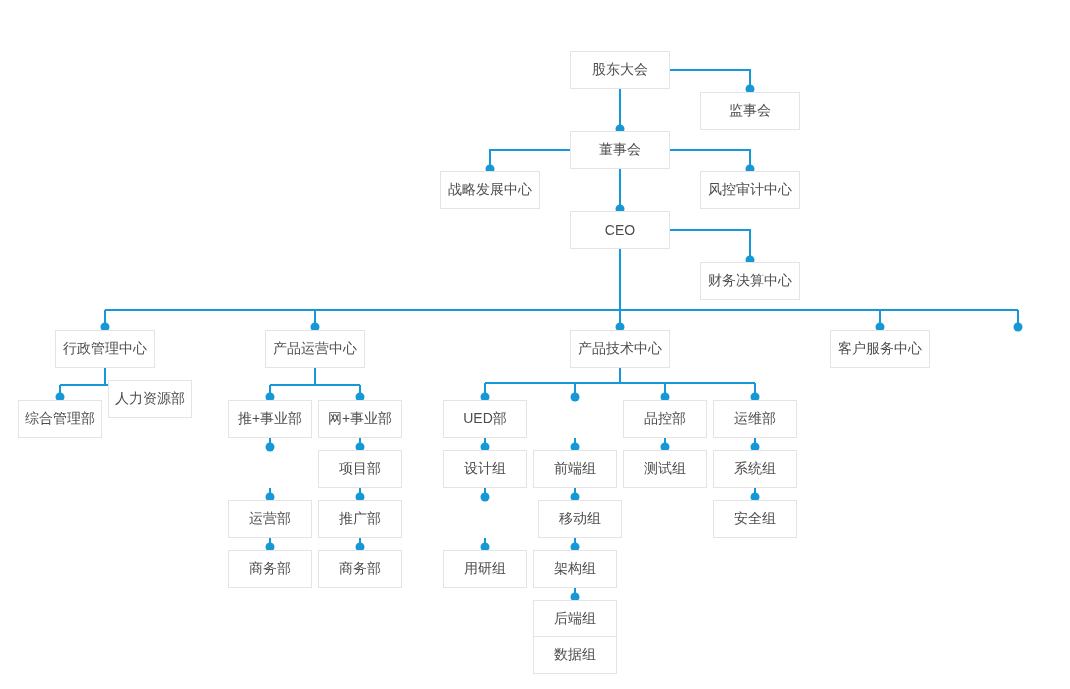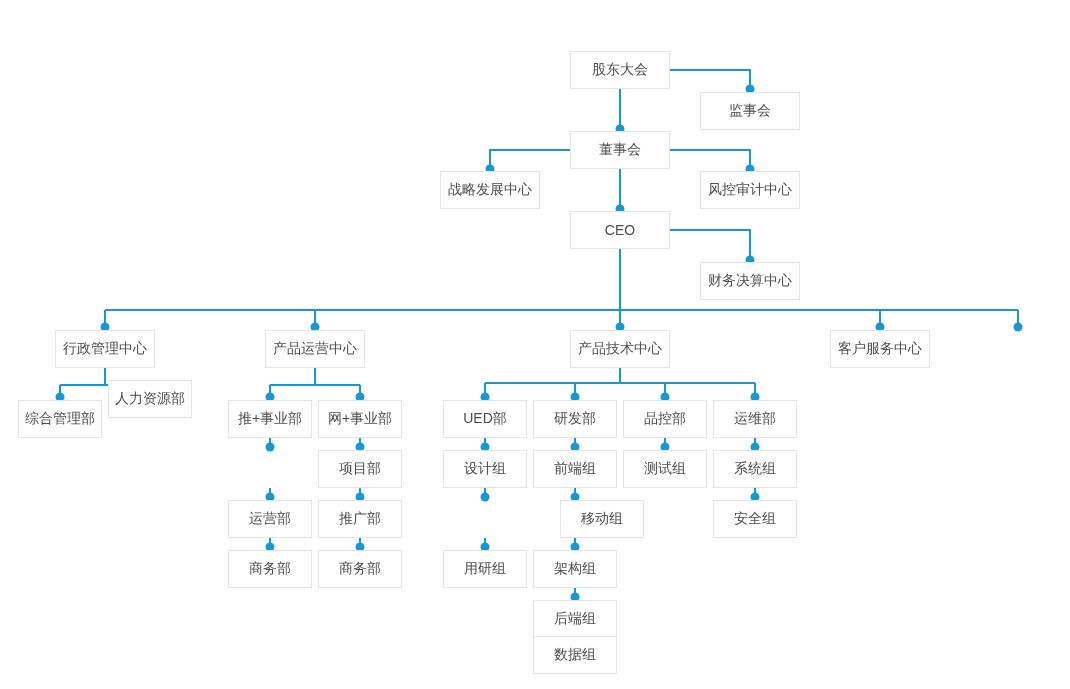--- a/index.html
+++ b/index.html
@@ -105,33 +105,32 @@
   <div class="node" style="left:55px;top:330px">行政管理中心</div>
   <div class="node" style="left:265px;top:330px">产品运营中心</div>
   <div class="node" style="left:570px;top:330px">产品技术中心</div>
   <div class="node" style="left:830px;top:330px">客户服务中心</div>
 
   <div class="node w84" style="left:18px;top:400px">综合管理部</div>
   <div class="node w84" style="left:108px;top:380px">人力资源部</div>
   <div class="node w84" style="left:228px;top:400px">推+事业部</div>
   <div class="node w84" style="left:318px;top:400px">网+事业部</div>
   <div class="node w84" style="left:443px;top:400px">UED部</div>
-  <div class="node w84" style="left:533px;top:400px">研发部</div>
   <div class="node w84" style="left:623px;top:400px">品控部</div>
   <div class="node w84" style="left:713px;top:400px">运维部</div>
 
   <div class="node w84" style="left:318px;top:450px">项目部</div>
   <div class="node w84" style="left:443px;top:450px">设计组</div>
   <div class="node w84" style="left:533px;top:450px">前端组</div>
   <div class="node w84" style="left:623px;top:450px">测试组</div>
   <div class="node w84" style="left:713px;top:450px">系统组</div>
 
   <div class="node w84" style="left:228px;top:500px">运营部</div>
   <div class="node w84" style="left:318px;top:500px">推广部</div>
-  <div class="node w84" style="left:560px;top:500px">移动组</div>
+  <div class="node w84" style="left:538px;top:500px">移动组</div>
   <div class="node w84" style="left:713px;top:500px">安全组</div>
 
   <div class="node w84" style="left:228px;top:550px">商务部</div>
   <div class="node w84" style="left:318px;top:550px">商务部</div>
   <div class="node w84" style="left:443px;top:550px">用研组</div>
   <div class="node w84" style="left:533px;top:550px">架构组</div>
 
   <div class="node w84" style="left:533px;top:600px">后端组</div>
   <div class="node w84" style="left:533px;top:636px">数据组</div>
 

